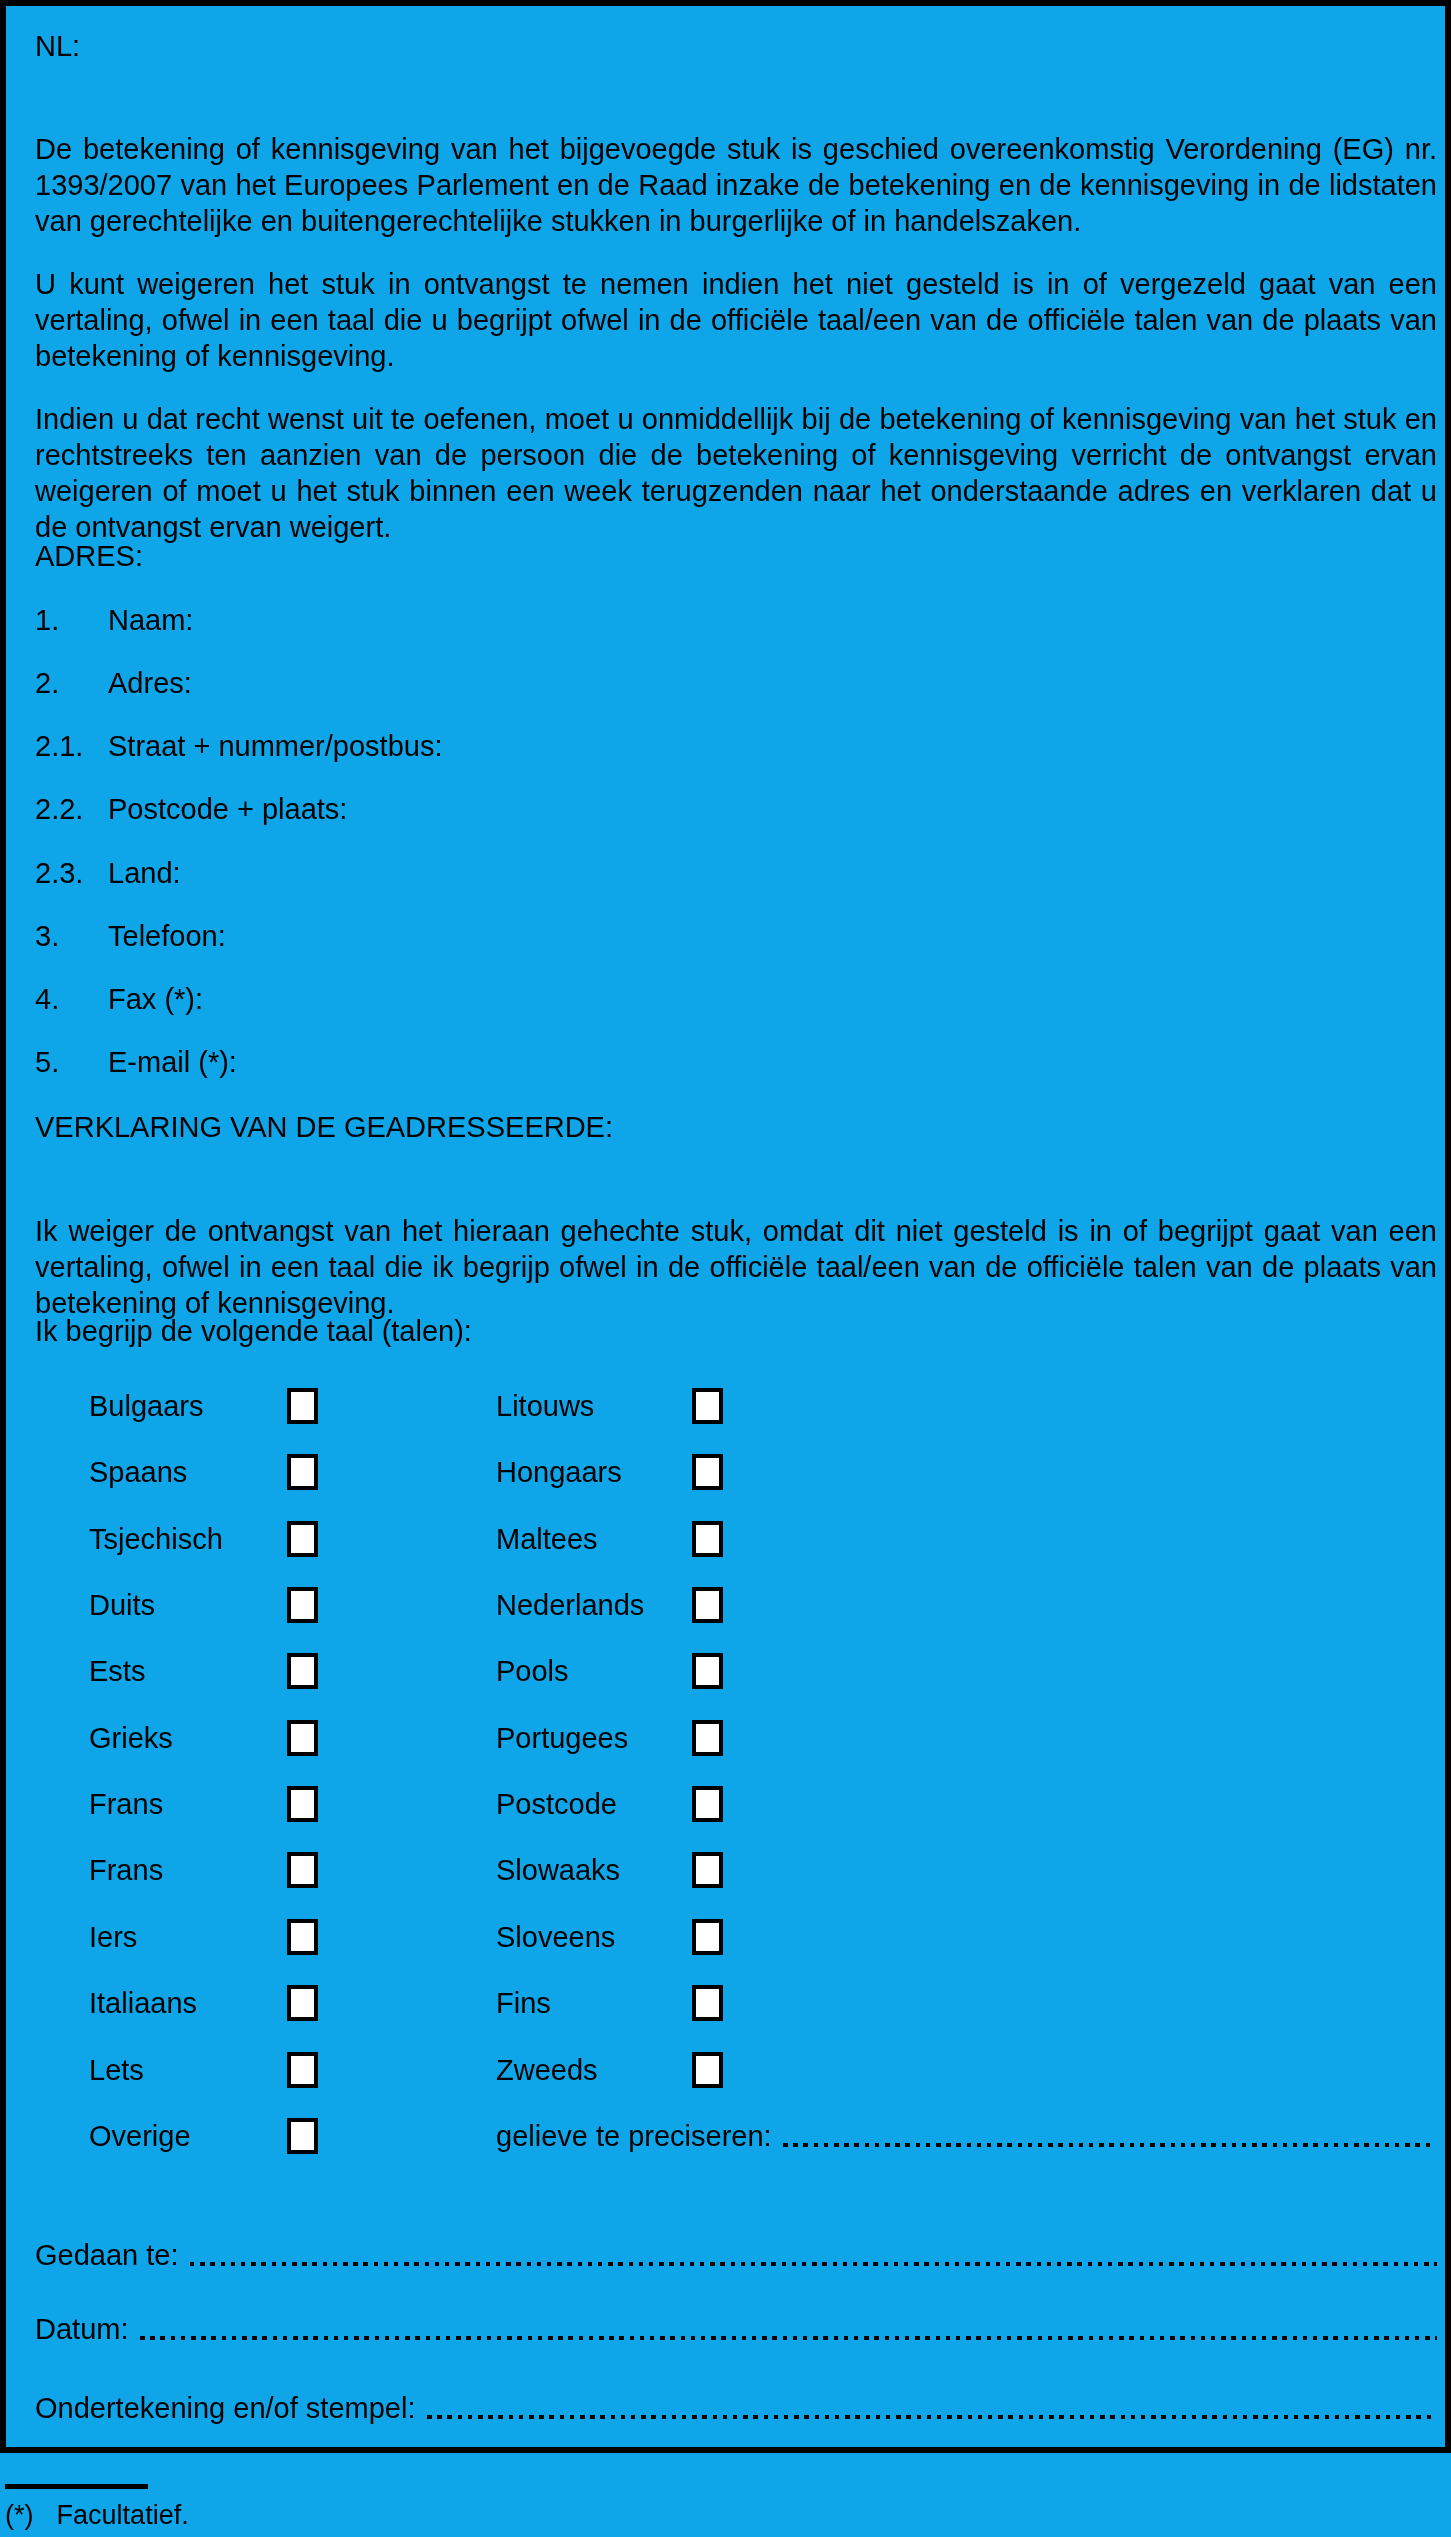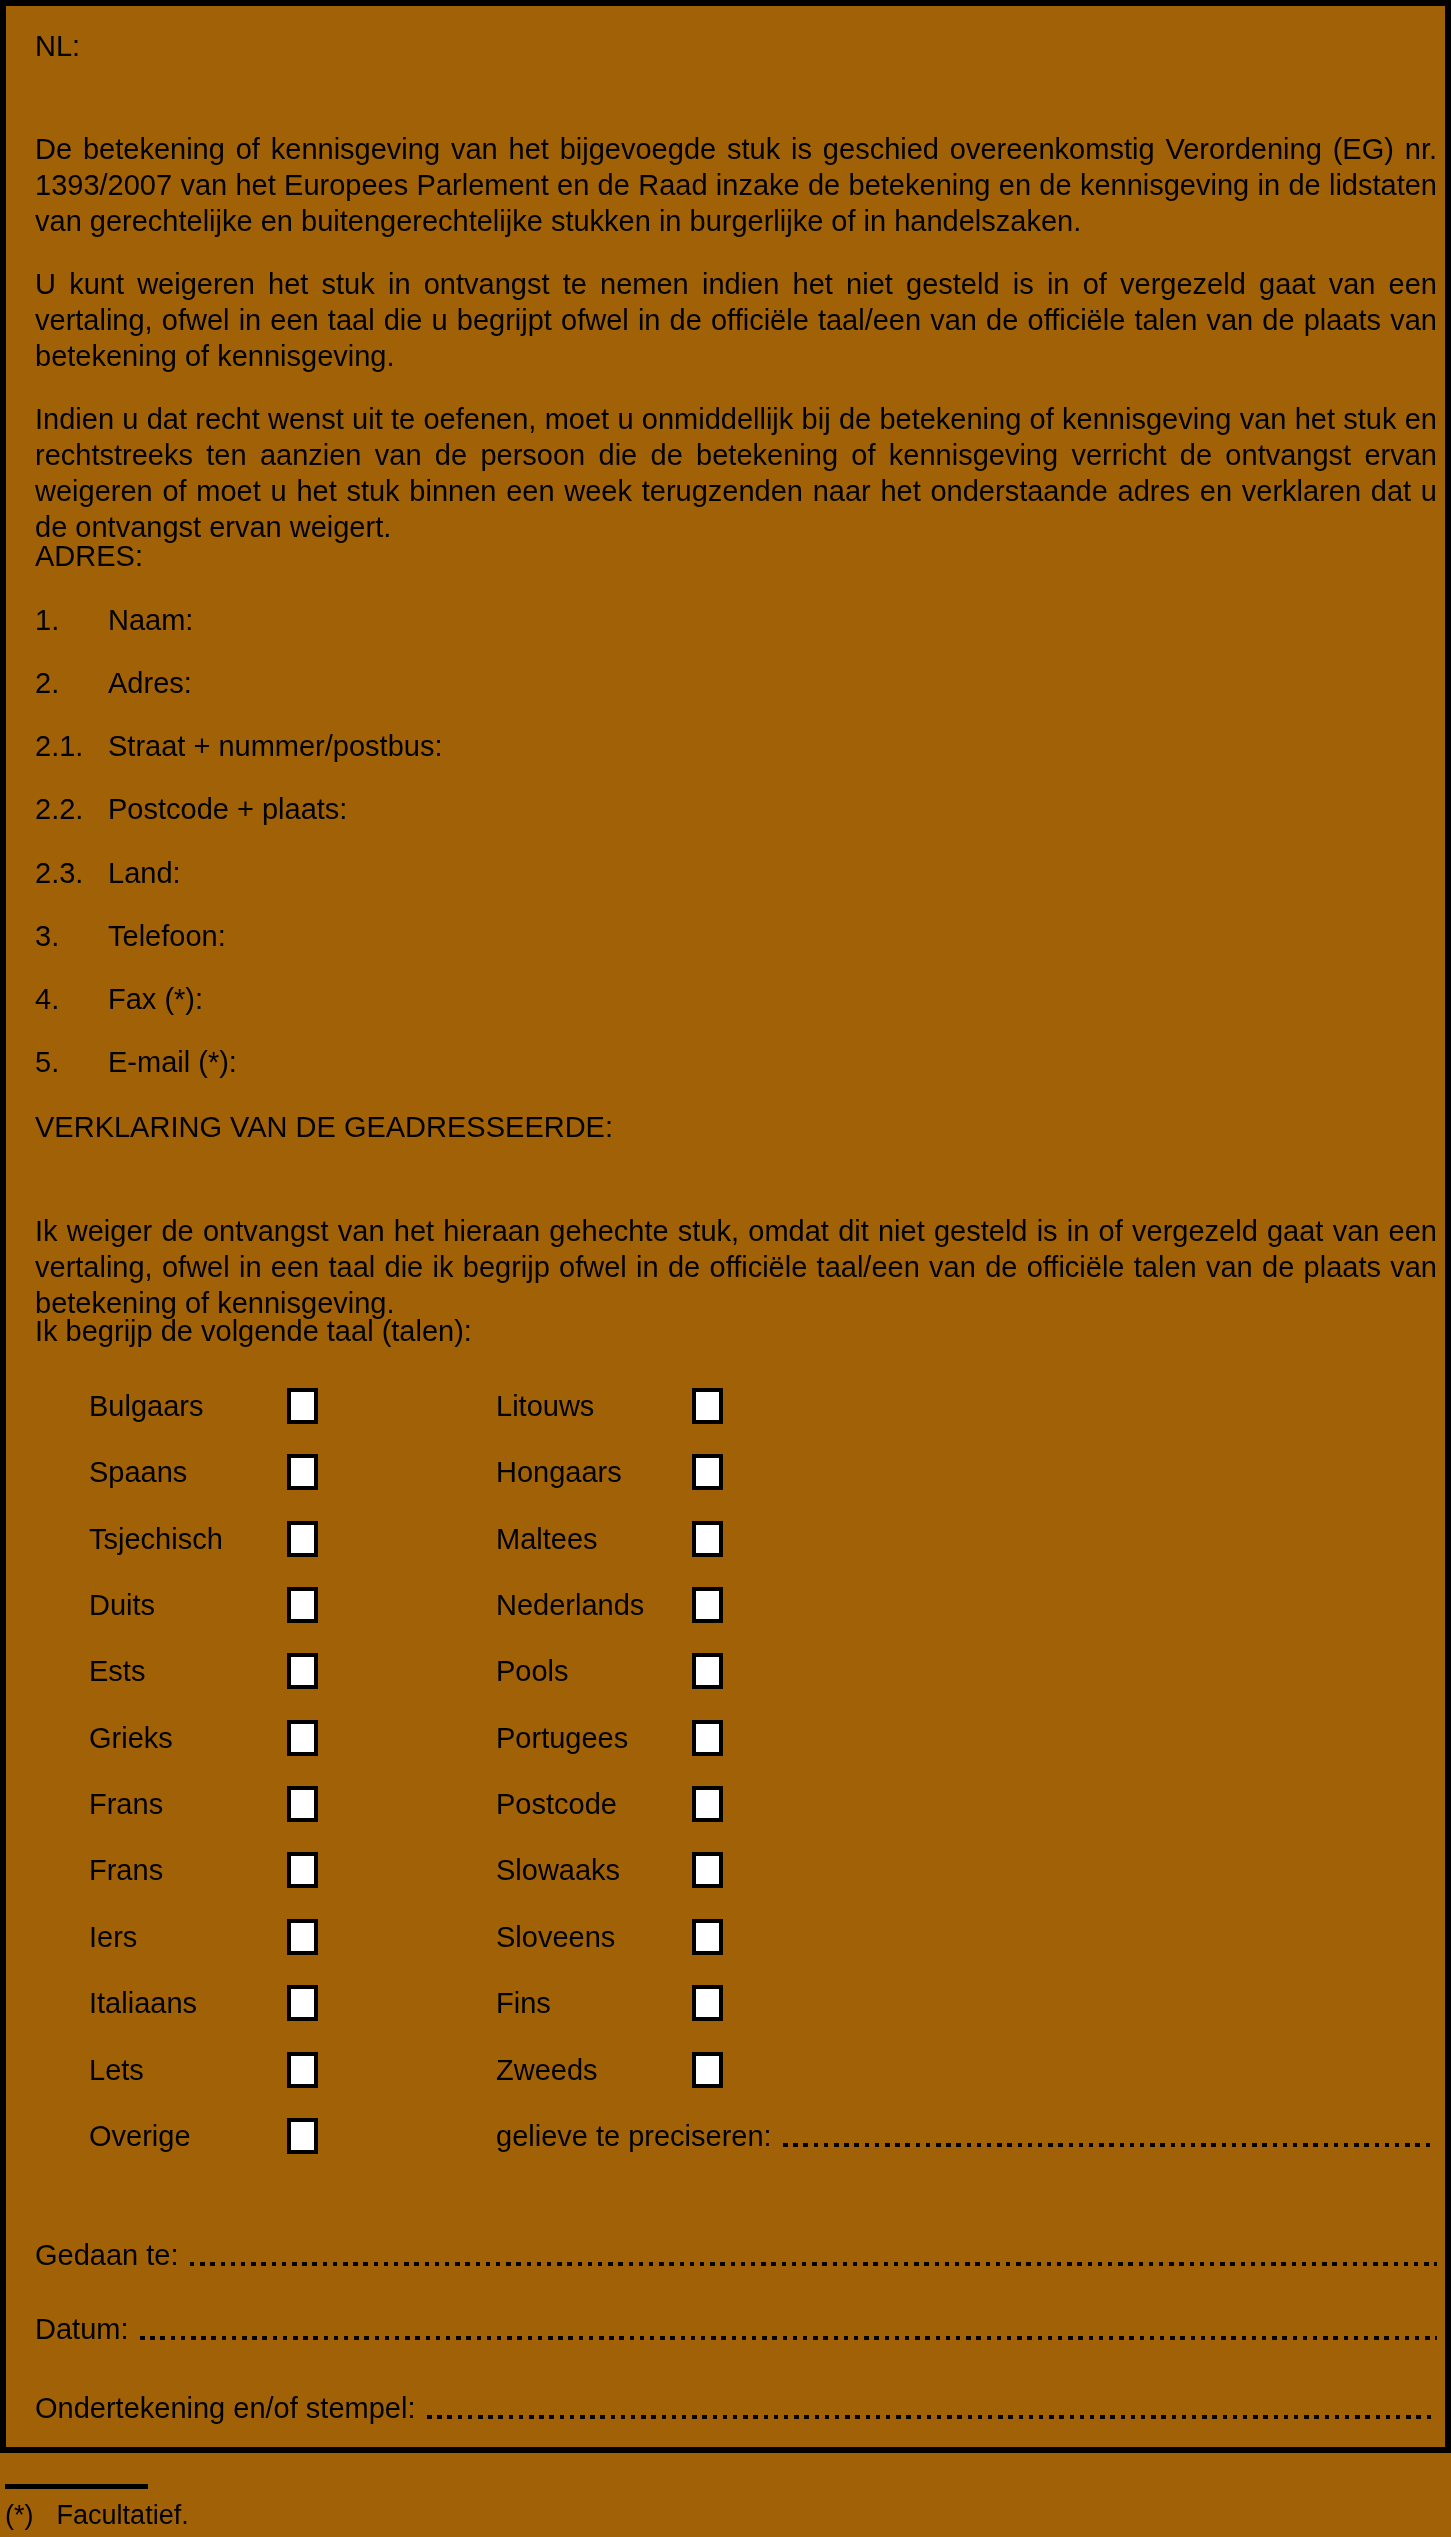--- a/index.html
+++ b/index.html
@@ -1,20 +1,20 @@
 <!DOCTYPE html>
 <html style="font-size:10.2px"><head>
 <meta charset="utf-8">
 <style>
   html, body { margin: 0; padding: 0; background: #ffffff; }
   .page {
     position: relative;
     width: 1451px;
     height: 2538px;
-    background: #a16207;
+    background: #0ea5e9;
     color: #000000;
     font-family: "Liberation Sans", sans-serif;
     overflow: hidden;
   }
   .frame {
     position: absolute;
     left: 0; top: 0;
     width: 1451px; height: 2453px;
     border: 6.4px solid #000000;
     box-sizing: border-box;
@@ -159,21 +159,21 @@
     <span class="li-num">4.</span>
     <span class="li-label">Fax (*):</span>
   </div>
   <div class="li-row" style="top:1044px;">
     <span class="li-num">5.</span>
     <span class="li-label">E-mail (*):</span>
   </div>
 
   <div class="heading" style="top:1109px;">VERKLARING VAN DE GEADRESSEERDE:</div>
 
-  <div class="para body-text" style="top:1175px;">Ik weiger de ontvangst van het hieraan gehechte stuk, omdat dit niet gesteld is in of vergezeld gaat van een vertaling, ofwel in een taal die ik begrijp ofwel in de officiële taal/een van de officiële talen van de plaats van betekening of kennisgeving.</div>
+  <div class="para body-text" style="top:1175px;">Ik weiger de ontvangst van het hieraan gehechte stuk, omdat dit niet gesteld is in of begrijpt gaat van een vertaling, ofwel in een taal die ik begrijp ofwel in de officiële taal/een van de officiële talen van de plaats van betekening of kennisgeving.</div>
 
   <div class="heading" style="top:1313px;">Ik begrijp de volgende taal (talen):</div>
 
   <div class="lang-row" style="top:1387px;">
     <span class="lang-label-left">Bulgaars</span>
     <span class="cb cb-left"></span>
     <span class="lang-label-right">Litouws</span>
     <span class="cb cb-right"></span>
   </div>
   <div class="lang-row" style="top:1453px;">

